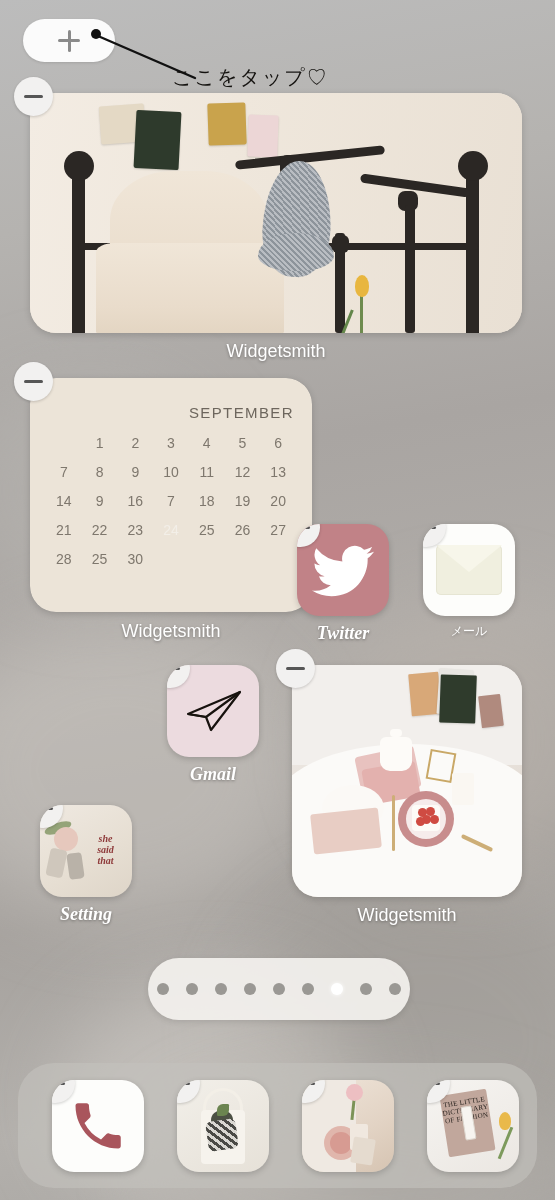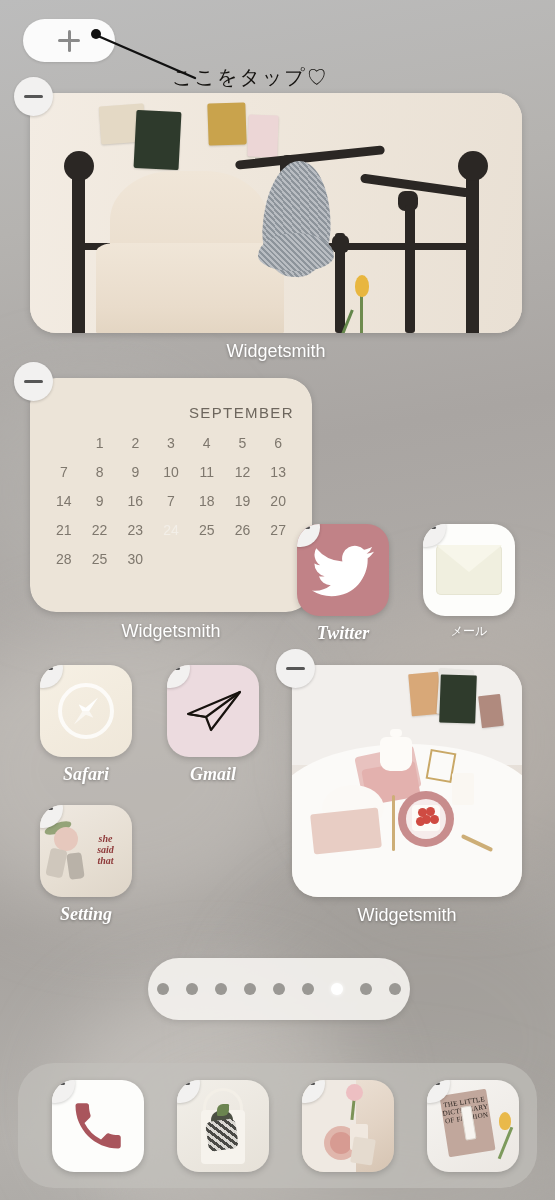--- a/index.html
+++ b/index.html
@@ -373,28 +373,20 @@
   </div>
 
   <div class="app" style="left:423px; top:524px;">
     <div class="tile mail-tile">
       <div class="minus"></div>
       <div class="envelope"></div>
     </div>
     <div class="alabel jp">メール</div>
   </div>
 
-  <div class="app" style="left:40px; top:665px;">
-    <div class="tile safari-tile">
-      <div class="minus"></div>
-      <div class="safari-ring"></div>
-      <div class="safari-needle"></div>
-    </div>
-    <div class="alabel">Safari</div>
-  </div>
 
   <div class="app" style="left:167px; top:665px;">
     <div class="tile gmail-tile">
       <div class="minus"></div>
       <svg class="plane" viewBox="0 0 58 44">
         <path d="M3 25 L55 3 L26 41 L21 28 Z" fill="none" stroke="#17120e" stroke-width="2.2" stroke-linejoin="round"></path>
         <path d="M3 25 L21 28 L55 3" fill="none" stroke="#17120e" stroke-width="2.2" stroke-linejoin="round"></path>
       </svg>
     </div>
     <div class="alabel">Gmail</div>

